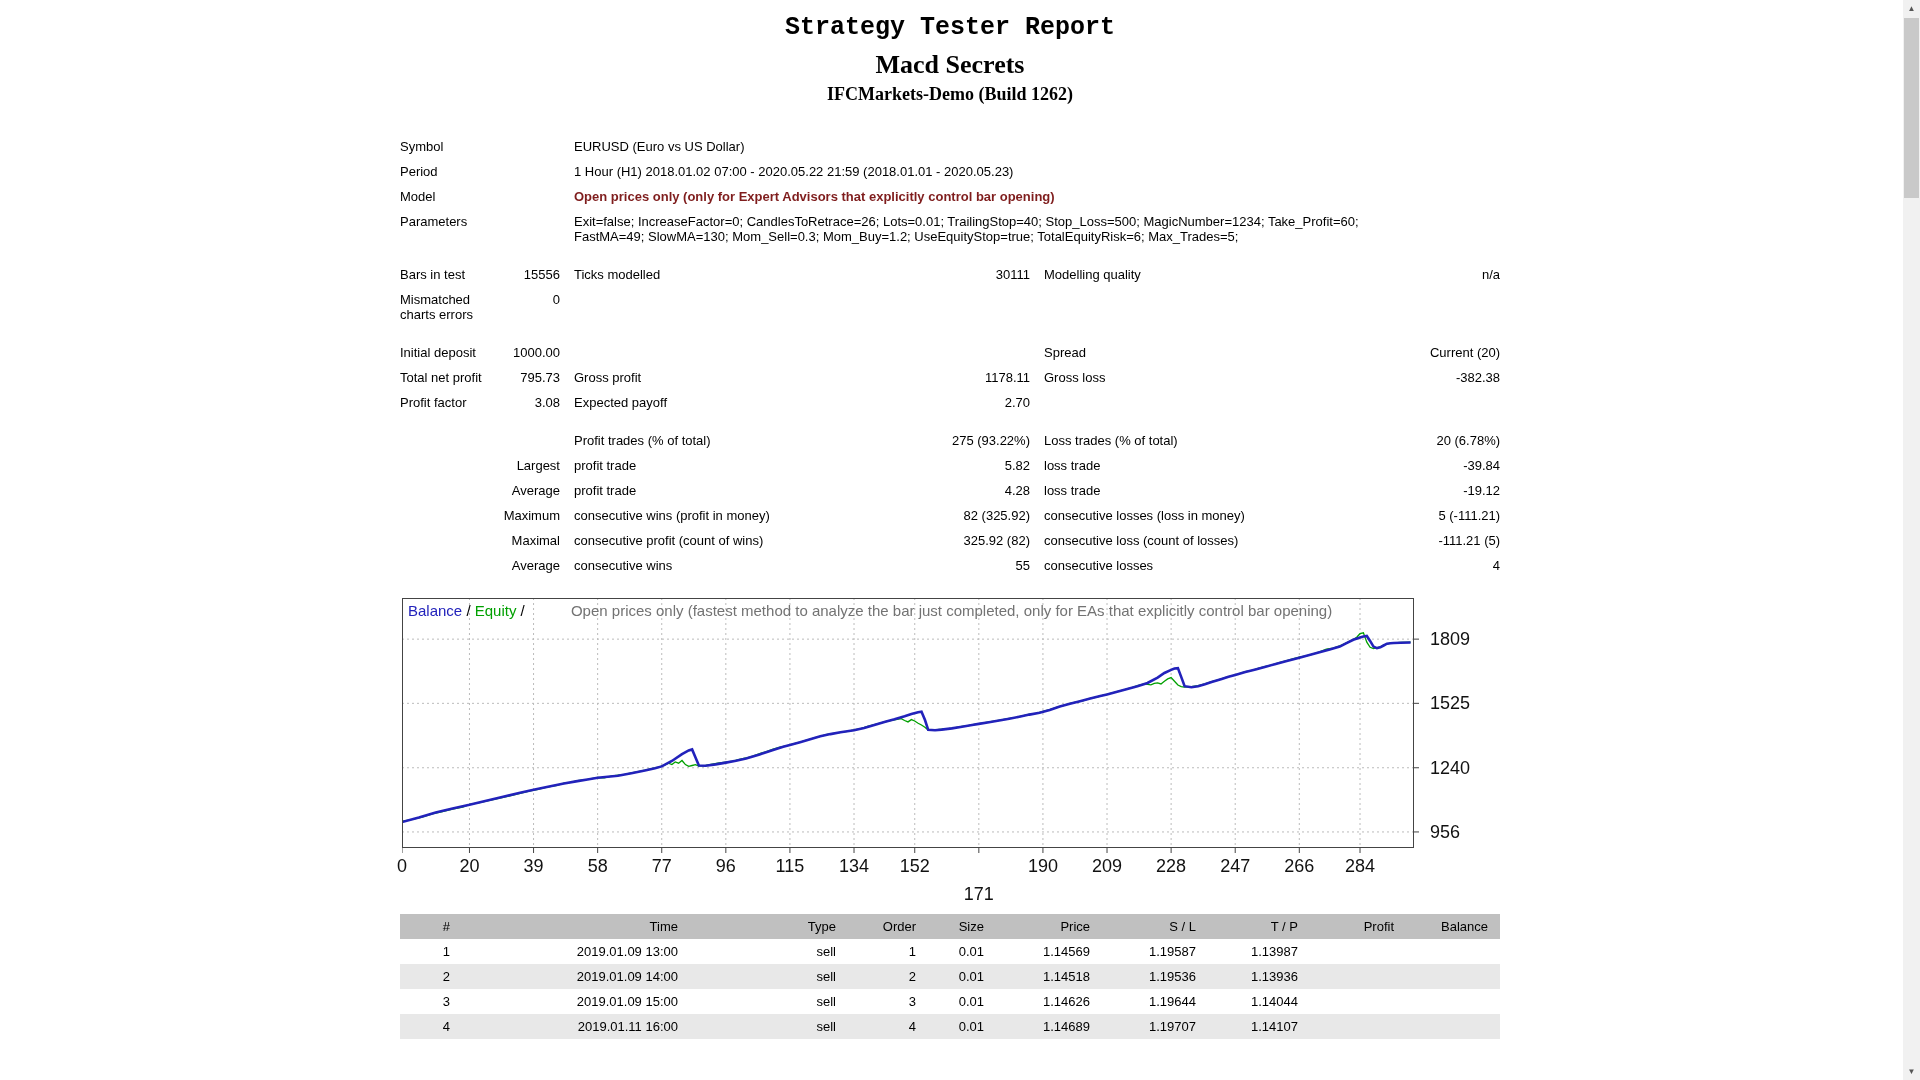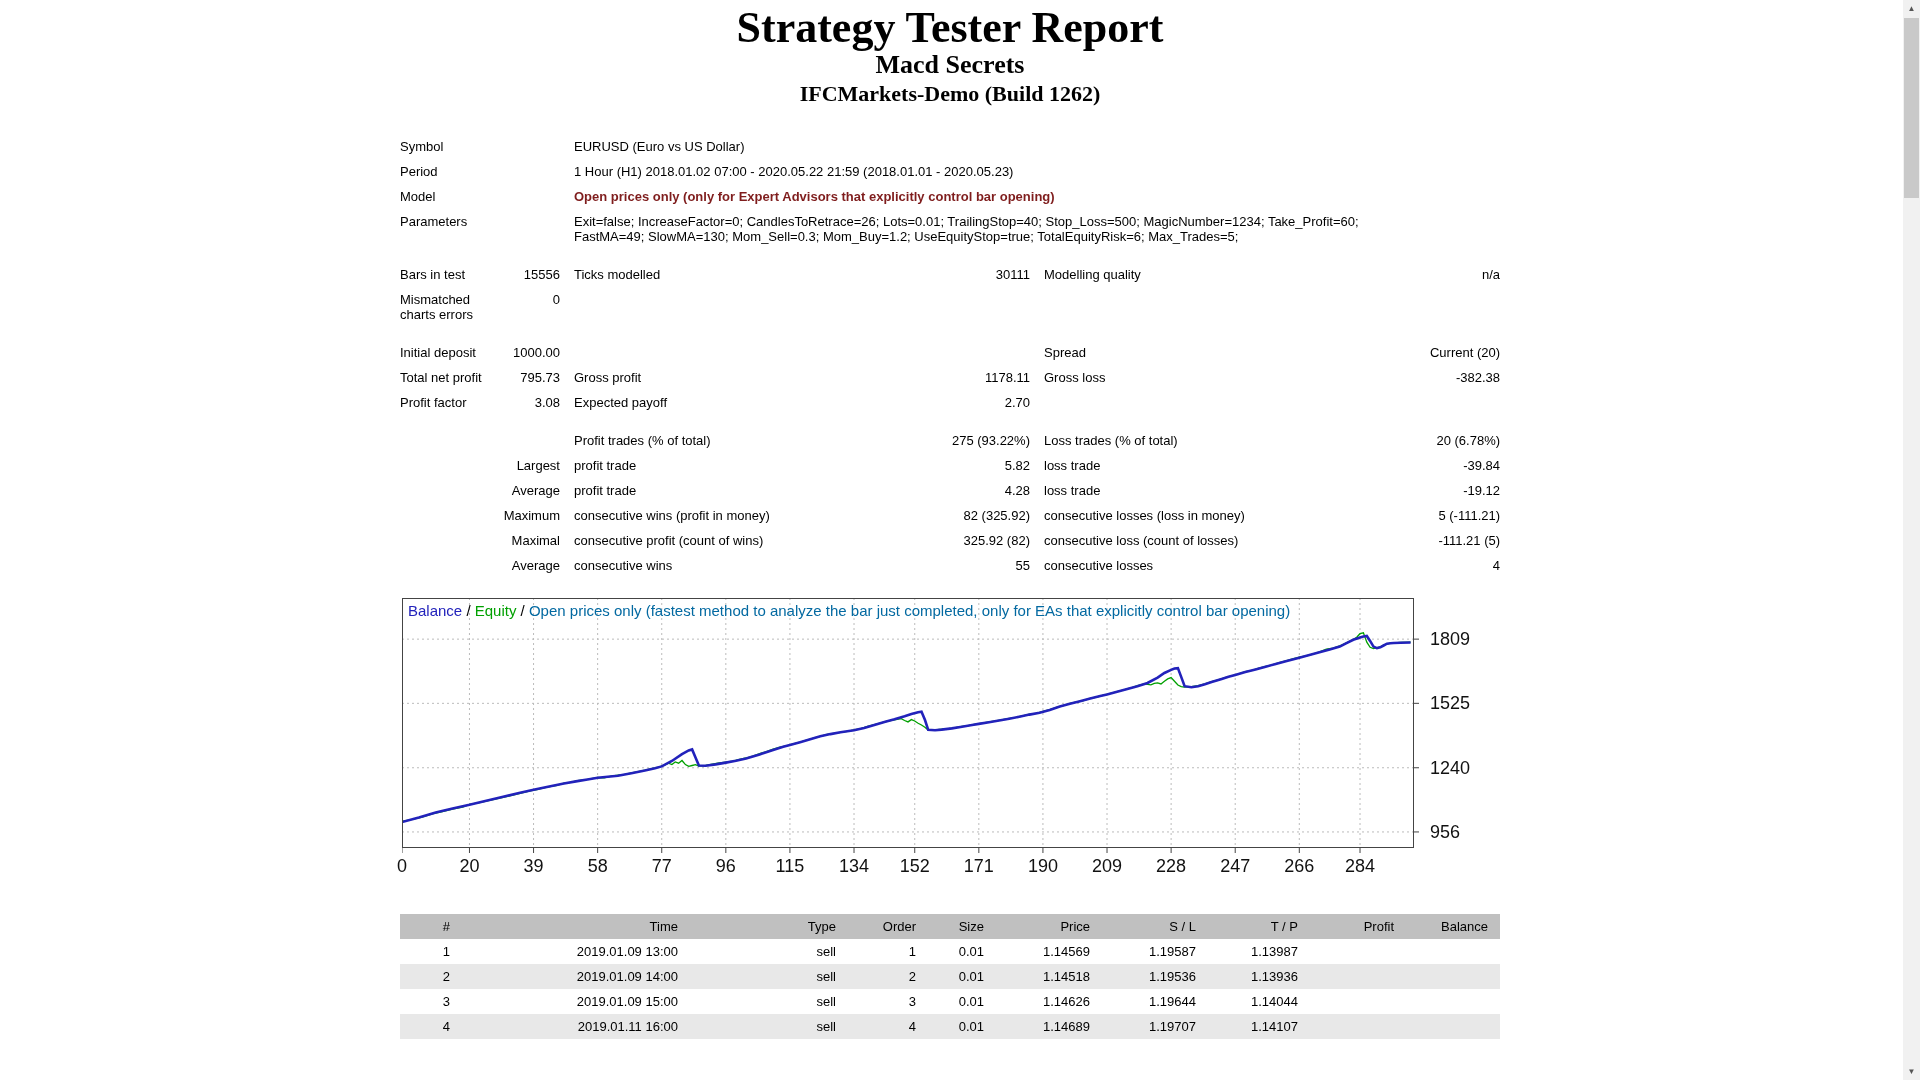--- a/index.html
+++ b/index.html
@@ -1,22 +1,22 @@
 <!DOCTYPE html>
 <html><head>
 <meta charset="utf-8">
 <style>
   html,body{margin:0;padding:0;}
   body{width:1920px;height:1080px;overflow:hidden;background:#ffffff;
        font-family:"Liberation Sans",sans-serif;color:#000;position:relative;}
   .report{position:absolute;left:400px;top:0;width:1100px;}
   .titles{text-align:center;font-family:"Liberation Serif",serif;font-weight:bold;}
-  .t-main{font-size:44px;line-height:40px;margin-top:8px;}
+  .t-main{font-size:25px;line-height:40px;margin-top:8px;font-family:Liberation Mono, monospace;}
   .t-strategy{font-size:26px;line-height:34px;}
-  .t-server{font-size:22px;line-height:24px;text-align:center;}
+  .t-server{font-size:18px;line-height:24px;text-align:center;}
   table.summary{border-collapse:collapse;table-layout:fixed;width:1100px;margin-top:28px;font-size:13px;}
   table.summary td{padding:5px 0;vertical-align:top;line-height:15px;overflow:hidden;}
   table.summary td.c1,table.summary td.c3,table.summary td.c5{text-align:right;}
   table.summary td.c2,table.summary td.c4{padding-left:14px;}
   table.summary td.red{color:#7f1d1d;font-weight:bold;}
   table.summary td.pre{white-space:pre-line;}
   table.summary tr.gap td{padding:0;height:13px;}
   .chart-wrap{position:relative;margin-left:2px;margin-top:20px;height:300px;}
   .chart-wrap svg{display:block;}
   .legend{position:absolute;top:4px;left:6px;width:1000px;font-size:15px;
@@ -209,38 +209,38 @@
         <line x1="0" y1="105.33453887884266" x2="1012" y2="105.33453887884266" stroke="#bbbbbb" stroke-dasharray="2 3"></line>
         <line x1="1012" y1="105.33453887884266" x2="1017" y2="105.33453887884266" stroke="#444444"></line>
         <line x1="0" y1="169.75587703435804" x2="1012" y2="169.75587703435804" stroke="#bbbbbb" stroke-dasharray="2 3"></line>
         <line x1="1012" y1="169.75587703435804" x2="1017" y2="169.75587703435804" stroke="#444444"></line>
         <line x1="0" y1="233.9511754068716" x2="1012" y2="233.9511754068716" stroke="#bbbbbb" stroke-dasharray="2 3"></line>
         <line x1="1012" y1="233.9511754068716" x2="1017" y2="233.9511754068716" stroke="#444444"></line>
         <polyline points="0.0,223.3 10.1,221.3 20.2,219.0 30.4,215.9 40.5,213.6 50.6,211.1 60.7,209.1 67.5,206.4 77.6,204.6 87.7,202.3 97.8,200.0 107.9,197.8 118.1,195.3 128.2,192.8 134.9,191.5 145.1,189.2 155.2,187.4 161.9,185.1 168.7,184.4 175.4,182.6 185.5,181.3 195.7,179.5 202.4,179.9 209.1,178.1 215.9,177.2 222.6,176.3 229.4,175.0 236.1,173.6 242.9,172.2 249.6,170.7 256.4,169.1 263.1,167.0 266.5,165.2 269.9,166.6 273.2,163.9 276.6,165.2 280.0,162.5 283.4,166.6 286.7,168.4 290.1,167.5 293.5,166.6 296.9,168.2 303.6,167.3 310.3,166.1 317.1,165.0 323.8,164.1 330.6,163.2 337.3,161.4 344.1,160.0 350.8,158.0 357.6,155.7 364.3,153.5 371.1,151.2 377.8,149.2 384.6,147.8 391.3,146.0 398.1,144.2 404.8,142.0 411.5,140.1 418.3,138.3 425.0,136.5 431.8,135.4 438.5,134.3 445.3,133.4 452.0,132.0 458.8,130.7 465.5,128.4 472.3,126.6 479.0,124.8 485.8,123.0 492.5,121.8 499.3,120.7 502.6,122.5 506.0,123.9 509.4,121.6 512.7,123.0 516.1,125.2 519.5,127.0 522.9,129.3 526.2,132.0 533.0,132.0 539.7,131.1 546.5,130.7 553.2,129.7 560.0,128.4 566.7,127.5 573.5,126.1 580.2,125.2 587.0,123.9 593.7,123.0 600.5,121.6 607.2,120.3 613.9,119.3 620.7,118.0 627.4,116.2 634.2,115.3 640.9,113.5 647.7,111.7 654.4,109.4 661.2,107.6 667.9,105.3 674.7,104.0 681.4,102.6 688.2,100.4 694.9,99.0 701.7,97.2 708.4,95.4 715.1,93.6 721.9,91.8 728.6,90.0 735.4,87.7 742.1,85.9 748.9,86.8 752.3,85.4 755.6,84.8 759.0,85.9 762.4,83.2 765.7,80.9 769.1,79.6 772.5,83.2 775.9,87.0 779.2,88.6 782.6,89.1 789.4,88.6 796.1,87.7 802.9,85.9 809.6,83.6 816.3,81.8 823.1,79.6 829.8,77.8 836.6,75.9 843.3,73.7 850.1,72.3 856.8,70.1 863.6,68.3 870.3,66.9 877.1,64.6 883.8,62.8 890.6,61.0 897.3,59.2 904.1,57.9 910.8,56.1 917.5,53.8 924.3,51.1 931.0,50.2 937.8,47.9 944.5,44.8 951.3,41.6 954.7,39.3 958.0,35.7 961.4,34.8 964.8,44.1 968.1,49.3 971.5,50.6 974.9,49.7 978.3,48.8 981.6,47.0 985.0,46.1 988.4,45.2 991.8,44.8 998.5,44.5 1008.6,44.1" fill="none" stroke="#00a000" stroke-width="1.3"></polyline>
         <polyline points="0.0,224.0 16.9,219.5 33.7,214.5 50.6,210.4 67.5,206.8 84.3,202.8 101.2,198.7 118.1,194.8 131.6,191.7 148.4,188.3 161.9,185.6 175.4,183.1 185.5,181.5 195.7,179.7 205.8,178.8 215.9,177.7 229.4,175.2 242.9,172.5 253.0,170.2 259.7,168.4 269.9,163.0 280.0,156.2 286.7,152.4 290.1,151.4 293.5,159.6 296.9,167.5 303.6,167.7 313.7,166.4 323.8,164.6 334.0,162.7 344.1,160.5 357.6,156.4 371.1,151.9 381.2,148.7 387.9,146.9 398.1,144.2 408.2,141.3 418.3,138.3 428.4,136.1 438.5,134.3 452.0,132.2 462.1,130.0 472.3,127.0 482.4,123.9 492.5,121.2 502.6,118.2 509.4,116.0 516.1,114.2 519.5,113.7 522.9,121.8 526.2,131.8 533.0,132.2 539.7,131.6 549.9,130.4 560.0,128.8 570.1,127.0 576.8,125.9 587.0,124.3 597.1,122.5 607.2,120.7 617.3,118.7 627.4,116.6 637.6,114.8 647.7,111.9 657.8,108.5 667.9,105.8 678.0,103.3 688.2,100.6 698.3,98.1 705.0,96.5 715.1,93.8 725.3,90.9 735.4,88.2 745.5,85.0 755.6,79.6 762.4,75.0 769.1,71.9 772.5,70.5 775.9,70.1 779.2,78.9 782.6,88.2 789.4,89.3 796.1,88.2 802.9,86.3 809.6,84.1 819.7,80.9 826.5,78.7 833.2,76.9 843.3,74.1 853.5,71.4 863.6,68.7 873.7,66.0 883.8,63.3 890.6,61.5 897.3,59.7 907.4,57.0 917.5,54.2 927.7,51.5 937.8,48.6 944.5,45.2 951.3,41.8 958.0,39.6 961.4,38.4 964.8,38.0 968.1,42.9 971.5,48.6 974.9,50.2 978.3,49.3 981.6,47.5 985.0,45.7 988.4,45.2 991.8,45.0 998.5,44.8 1008.6,44.5" fill="none" stroke="#2222bb" stroke-width="2.6"></polyline>
         <rect x="0.5" y="0.5" width="1011" height="249" fill="none" stroke="#444444"></rect>
       </svg>
-    <div class="legend"><span style="color: rgb(34, 34, 187);">Balance</span><span> / </span><span style="color: rgb(0, 160, 0);">Equity</span><span> / </span><span style="color: #0369a1;">Open prices only (fastest method to analyze the bar just completed, only for EAs that explicitly control bar opening)</span></div>
+    <div class="legend"><span style="color: rgb(34, 34, 187);">Balance</span><span> / </span><span style="color: rgb(0, 160, 0);">Equity</span><span> / </span><span style="color: #737373; margin-left: 42px;">Open prices only (fastest method to analyze the bar just completed, only for EAs that explicitly control bar opening)</span></div>
     <div>
         <div class="ytick" style="top: 31.1392px;">1809</div>
         <div class="ytick" style="top: 95.3345px;">1525</div>
         <div class="ytick" style="top: 159.756px;">1240</div>
         <div class="ytick" style="top: 223.951px;">956</div>
       </div>
     <div>
         <div class="xtick" style="left: 0px;">0</div>
         <div class="xtick" style="left: 67.4667px;">20</div>
         <div class="xtick" style="left: 131.56px;">39</div>
         <div class="xtick" style="left: 195.653px;">58</div>
         <div class="xtick" style="left: 259.747px;">77</div>
         <div class="xtick" style="left: 323.84px;">96</div>
         <div class="xtick" style="left: 387.933px;">115</div>
         <div class="xtick" style="left: 452.027px;">134</div>
         <div class="xtick" style="left: 512.747px;">152</div>
-        <div class="xtick" style="left: 576.84px;">171</div>
+        <div class="xtick" style="left: 576.84px; margin-top: 28px;">171</div>
         <div class="xtick" style="left: 640.933px;">190</div>
         <div class="xtick" style="left: 705.027px;">209</div>
         <div class="xtick" style="left: 769.12px;">228</div>
         <div class="xtick" style="left: 833.213px;">247</div>
         <div class="xtick" style="left: 897.307px;">266</div>
         <div class="xtick" style="left: 958.027px;">284</div>
       </div>
   </div>
 
   <table class="trades">

